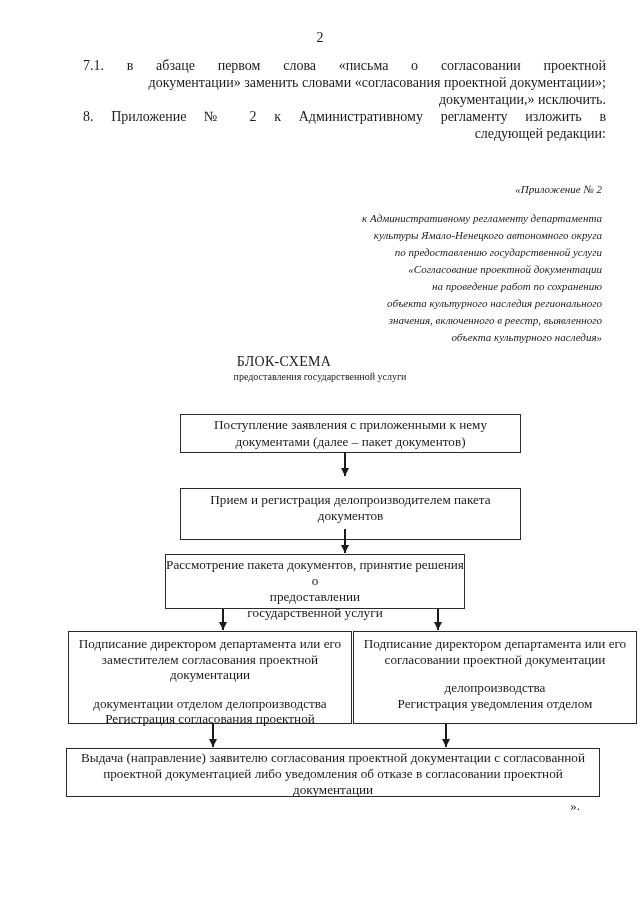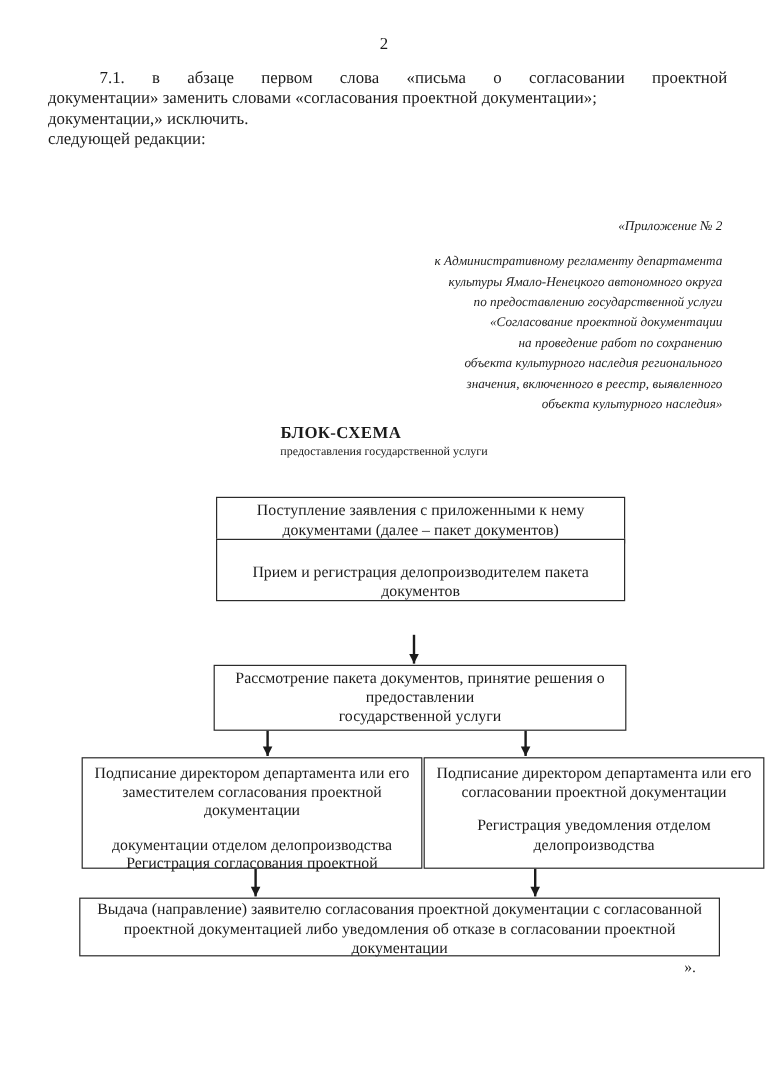--- a/index.html
+++ b/index.html
@@ -13,44 +13,44 @@
   }
   .page-number{
     position:absolute;top:30px;left:0;width:640px;
     text-align:center;font-size:14px;
   }
   .body-text{
     position:absolute;left:40px;top:57px;width:566px;
     font-size:14px;line-height:17px;
   }
   .jl{text-align:justify;text-align-last:justify;}
-  .ll{text-align:left;}
+  .ll{text-align:right;}
   .ind{text-indent:43px;}
   .annex{
     position:absolute;left:297px;top:181px;width:305px;
     font-size:11px;line-height:17px;text-align:right;font-style:italic;
   }
   .annex-title{margin-bottom:12px;}
   .schema-title{
     position:absolute;top:354px;left:0;width:568px;
-    text-align:center;font-weight:bold;font-size:14px;letter-spacing:.3px;
+    text-align:center;font-weight:normal;font-size:14px;letter-spacing:.3px;
   }
   .schema-subtitle{
     position:absolute;top:371px;left:0;width:640px;
     text-align:center;font-size:10px;
   }
   .fbox{
     position:absolute;box-sizing:border-box;
     border:1.5px solid #2b2b2b;background:#fff;
     text-align:center;font-size:13.2px;line-height:16px;color:#1b1b1b;
   }
   .fbox .gap{height:13px;}
   .bx1{left:180px;top:414px;width:341px;height:39px;padding-top:2px;line-height:16.5px;text-align:center;}
-  .bx2{left:180px;top:449px;width:341px;height:52px;padding-top:19px;}
-  .bx3{left:178px;top:554px;width:344px;height:55px;padding-top:2px;text-align:center;}
+  .bx2{left:180px;top:488px;width:341px;height:52px;padding-top:3px;}
+  .bx3{left:165px;top:554px;width:300px;height:55px;padding-top:2px;text-align:center;}
   .bx4{left:68px;top:631px;width:284px;height:93px;padding-top:4px;line-height:15.5px;}
   .bx5{left:353px;top:631px;width:284px;height:93px;padding-top:4px;line-height:15.5px;}
   .bx6{left:66px;top:748px;width:534px;height:49px;padding-top:1px;line-height:15.8px;}
   .arrow{
     position:absolute;width:1.5px;background:#1b1b1b;
   }
   .arrow::after{
     content:"";position:absolute;left:50%;bottom:0;transform:translateX(-50%);
     width:0;height:0;
     border-left:4px solid transparent;border-right:4px solid transparent;
@@ -76,20 +76,21 @@
 
   <div class="body-text">
     <div class="para">
       <div class="jl ind">7.1. в абзаце первом слова «письма о согласовании проектной</div>
       <div class="ll">документации» заменить словами «согласования проектной документации»;</div>
     </div>
     <div class="para">
       <div class="ll">документации,» исключить.</div>
     </div>
     <div class="para">
+      <div class="jl ind">8. Приложение № 2 к Административному регламенту изложить в</div>
       <div class="ll">следующей редакции:</div>
     </div>
   </div>
 
   <div class="annex">
     <div class="annex-title">«Приложение № 2</div>
     <div>к Административному регламенту департамента</div>
     <div>культуры Ямало-Ненецкого автономного округа</div>
     <div>по предоставлению государственной услуги</div>
     <div>«Согласование проектной документации</div>
@@ -131,22 +132,22 @@
     <div>документации</div>
     <div class="gap"></div>
     <div>документации отделом делопроизводства</div>
     <div>Регистрация согласования проектной</div>
   </div>
 
   <div class="fbox bx5">
     <div>Подписание директором департамента или его</div>
     <div>согласовании проектной документации</div>
     <div class="gap"></div>
+    <div>делопроизводства</div>
     <div>Регистрация уведомления отделом</div>
-    <div>делопроизводства</div>
   </div>
 
   <div class="arrow ar5"></div>
   <div class="arrow ar6"></div>
 
   <div class="fbox bx6">
     <div>Выдача (направление) заявителю согласования проектной документации с  согласованной</div>
     <div>проектной документацией либо уведомления об отказе в согласовании проектной</div>
     <div>документации</div>
   </div>

